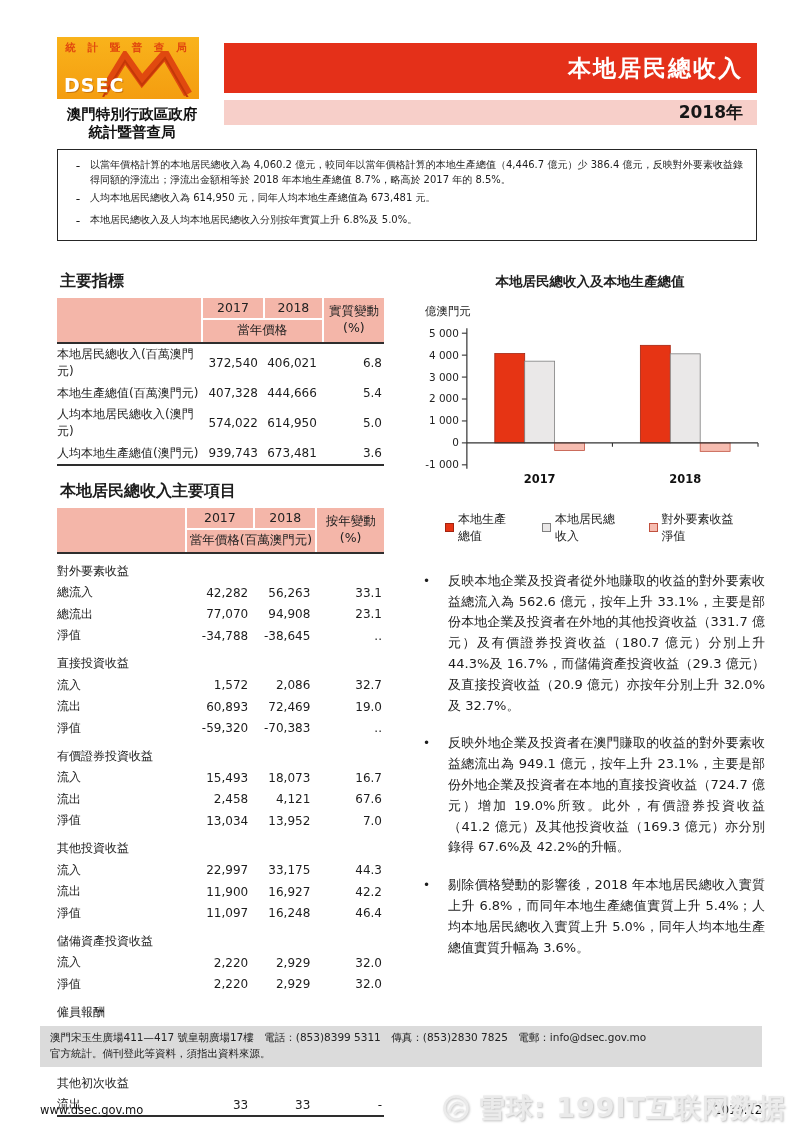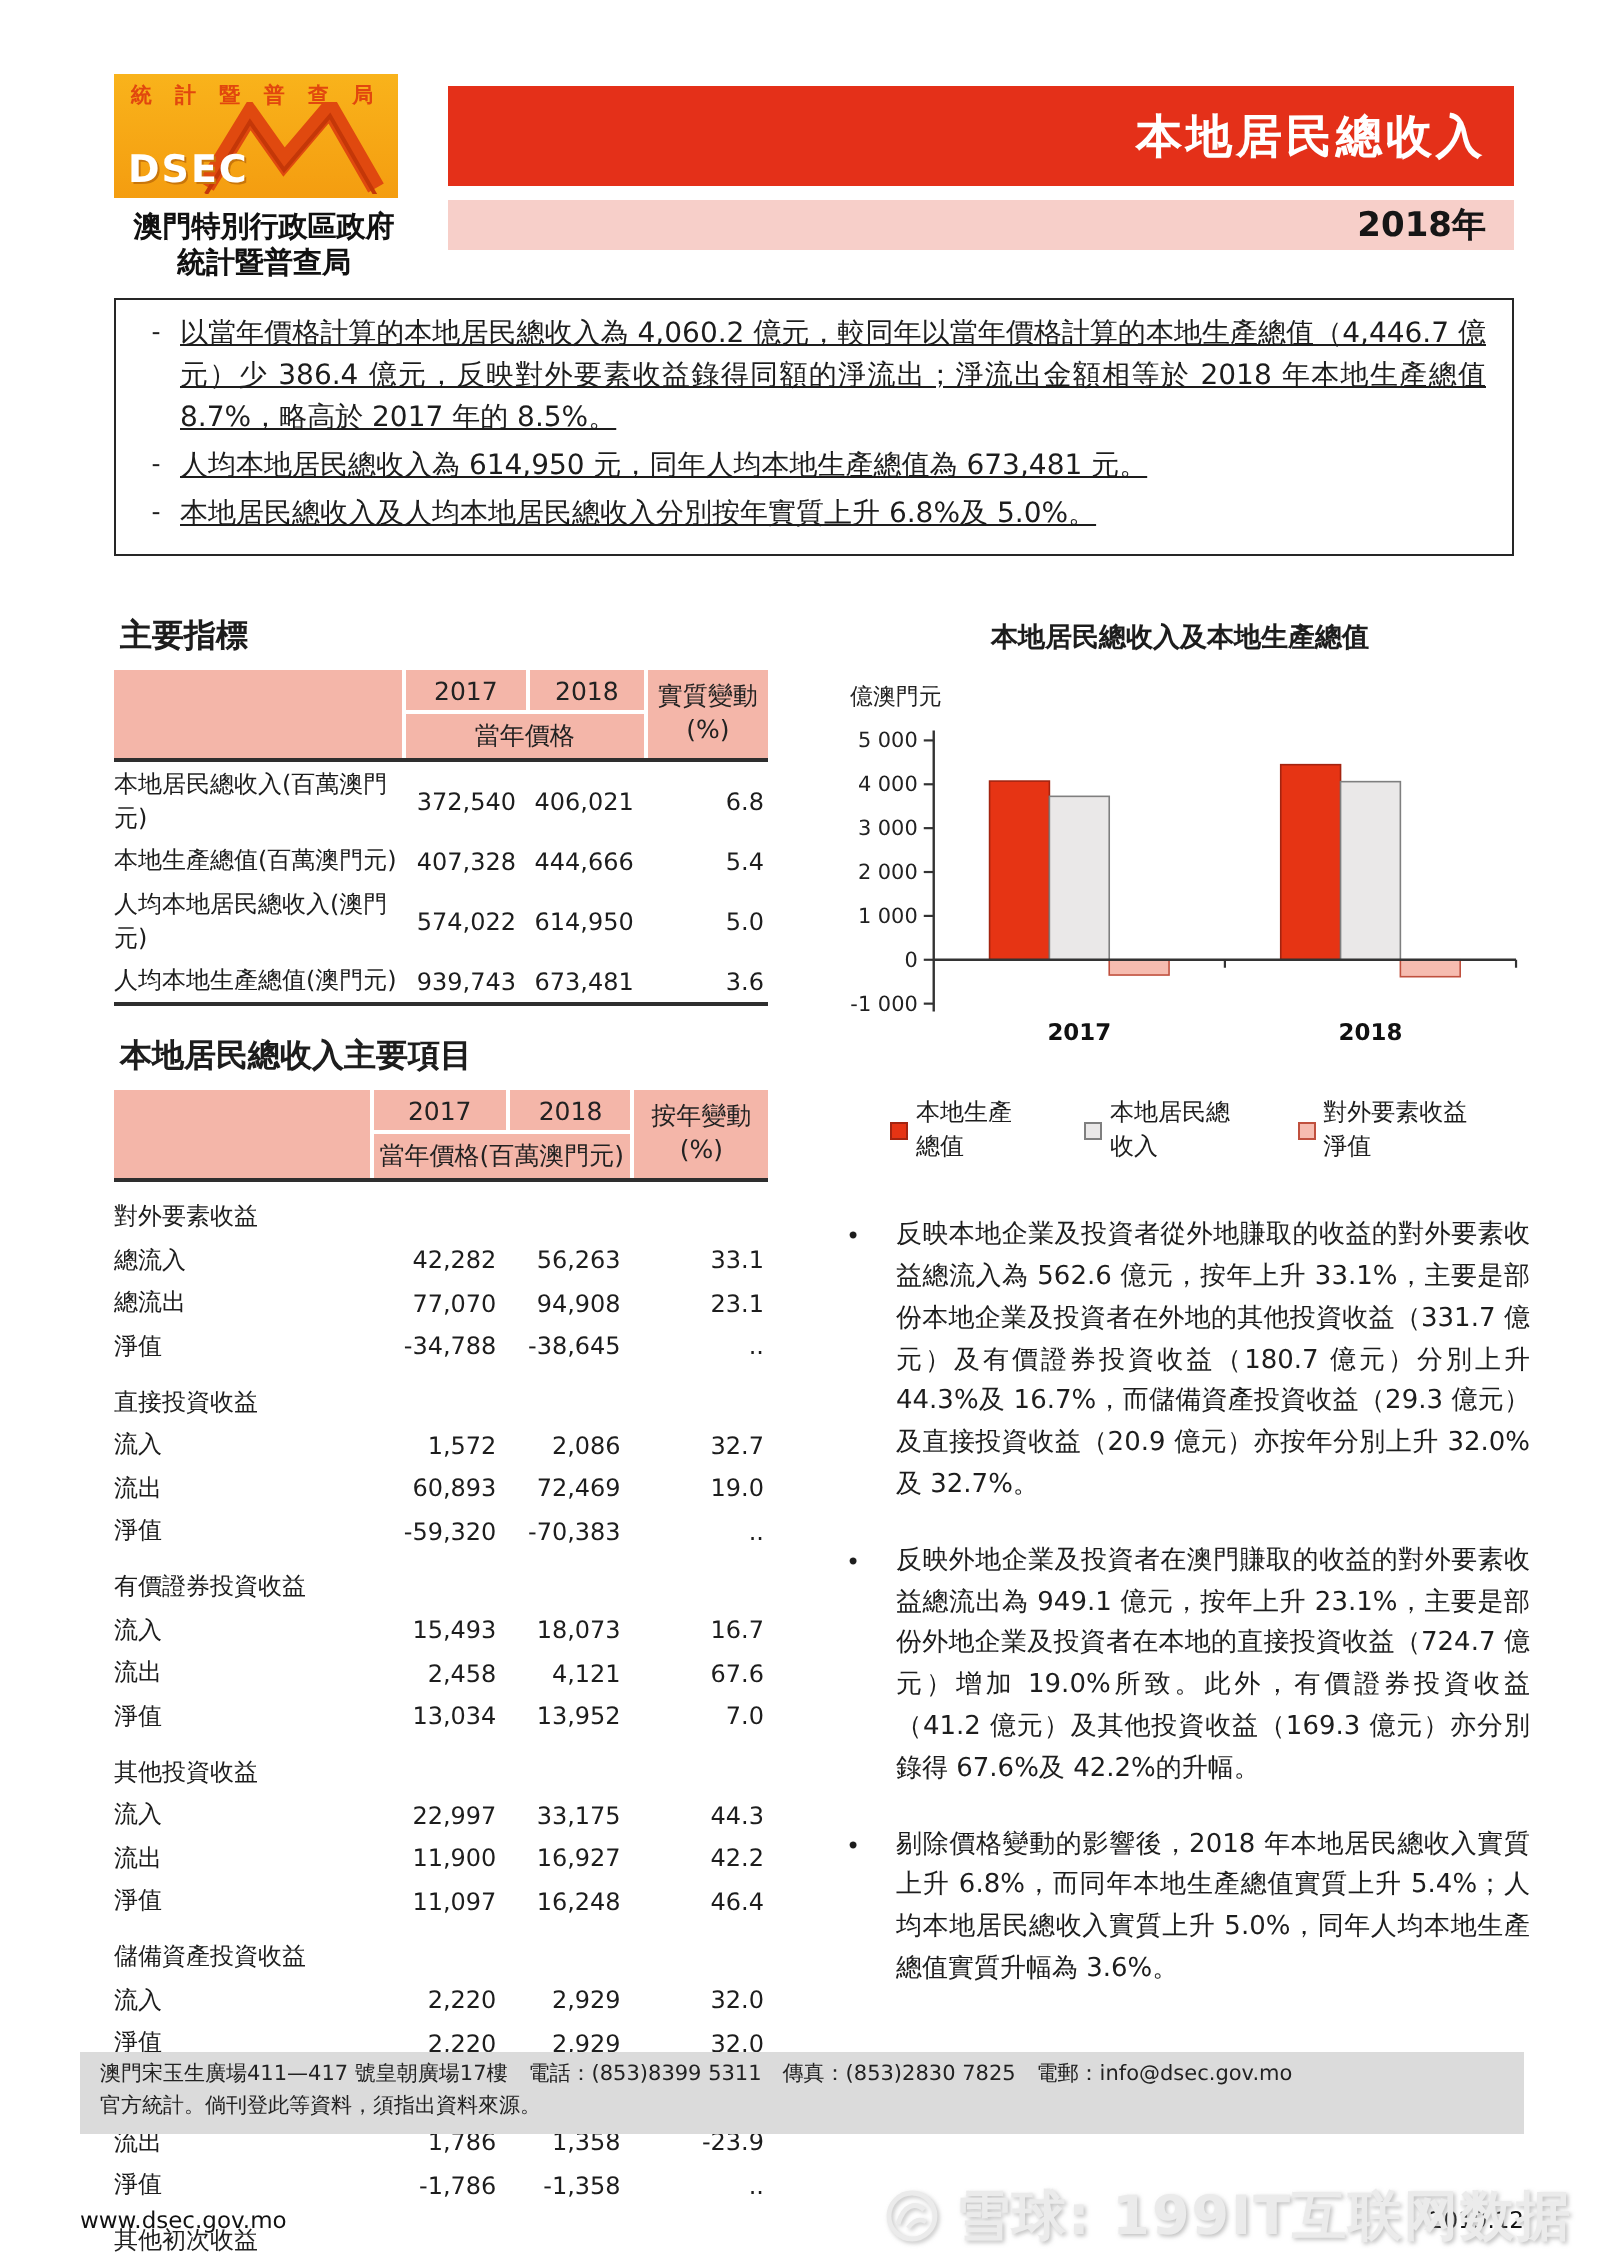--- a/index.html
+++ b/index.html
@@ -17,21 +17,21 @@
   .logo-zigzag{position:absolute;right:2px;top:14px;}
   .gov-lines{margin-top:6px;width:150px;text-align:center;font-weight:bold;font-size:14.5px;line-height:1.25;color:#111;}
   .banners{flex:1;margin-top:6px;}
   .banner-red{height:50px;background:#e43019;display:flex;align-items:center;justify-content:flex-end;padding-right:14px;color:#fff;font-size:23px;font-weight:bold;letter-spacing:2px;}
   .banner-pink{height:25px;margin-top:7px;background:#f7cfc9;display:flex;align-items:center;justify-content:flex-end;padding-right:14px;color:#161616;font-size:17px;font-weight:bold;}
   
   .summary-box{margin:8px 43px 0 57px;border:1.5px solid #262626;padding:7px 13px 9px 8px;}
   .summary-box .b-row{display:flex;margin-bottom:3px;}
   .summary-box .b-row:last-child{margin-bottom:0;}
   .summary-box .b-marker{flex:none;width:24px;text-align:center;font-size:12.5px;line-height:1.5;}
-  .summary-box .b-text{flex:1;font-size:14px;line-height:1.5;text-align:justify;text-decoration:underline;}
+  .summary-box .b-text{flex:1;font-size:10px;line-height:1.5;text-align:justify;}
   
   .columns{display:flex;margin:30px 35px 0 57px;}
   .left-col{width:327px;flex:none;}
   .right-col{flex:1;margin-left:37px;min-width:0;}
   .section-title{font-size:16px;font-weight:bold;margin:0 0 6px 3px;}
   .tbl2-title{margin-top:15px;}
   
   .data-table{width:100%;border-collapse:separate;border-spacing:0;font-size:12px;border-bottom:2px solid #2e2e2e;table-layout:fixed;}
   .data-table th{background:#f4b6a9;font-weight:normal;font-size:12.5px;text-align:center;padding:2.5px 0;color:#222;}
   .data-table th.gapL{border-left:2px solid #fff;}

